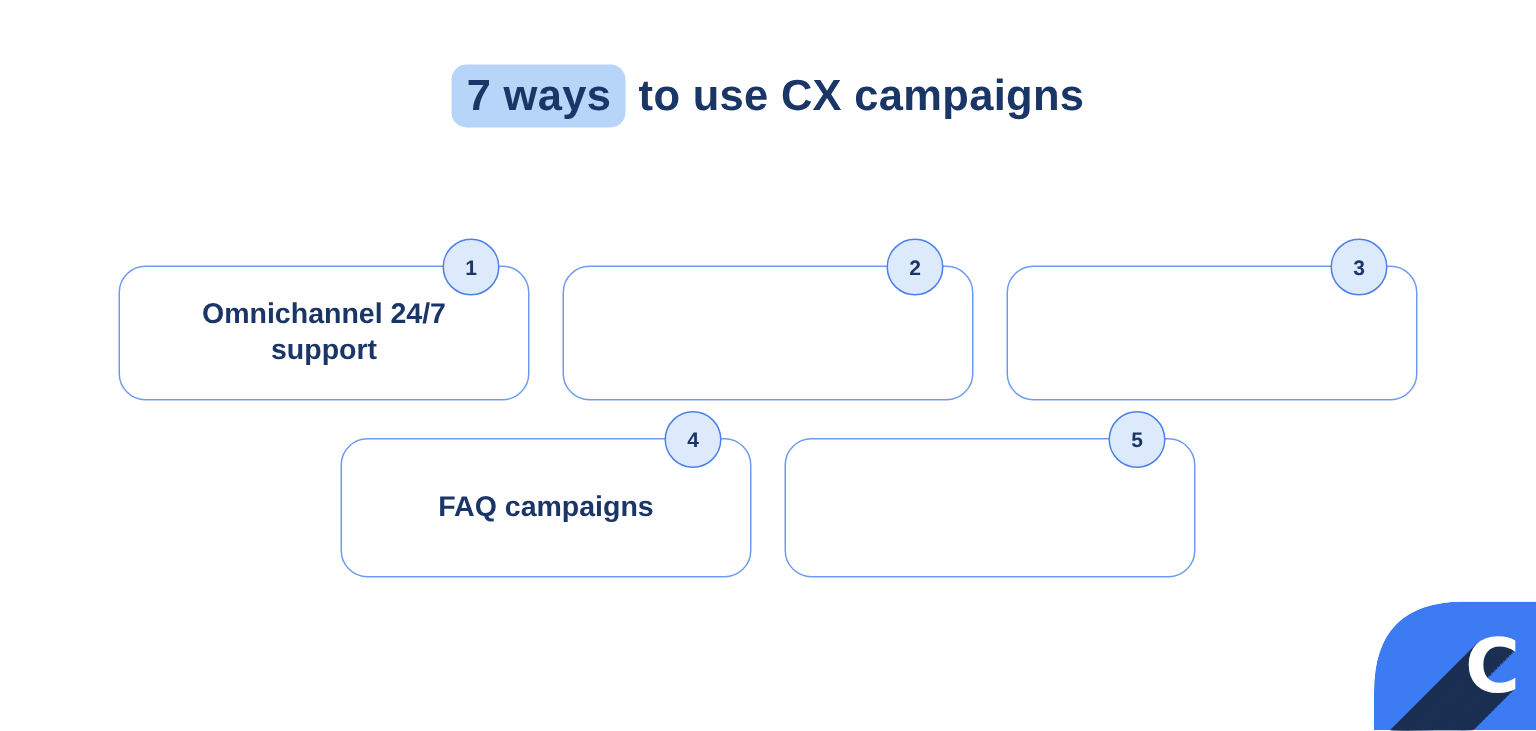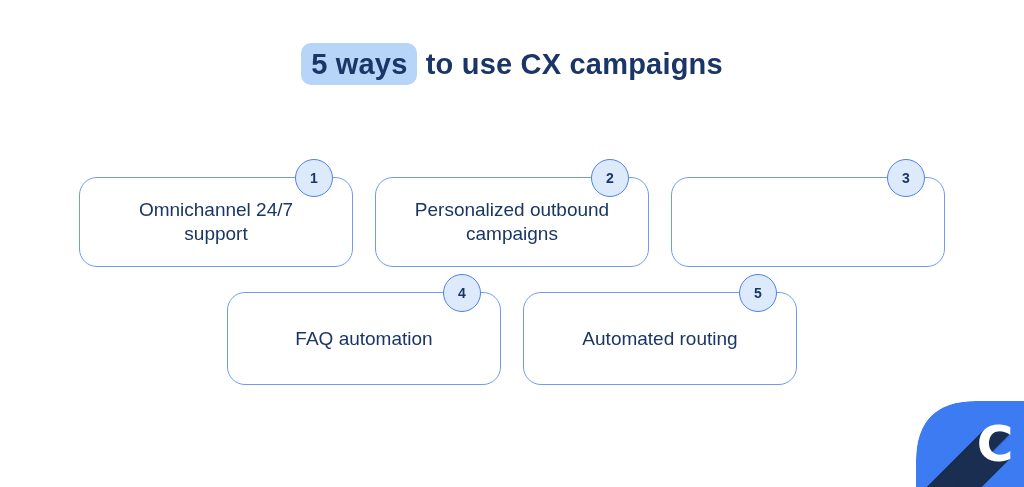--- a/index.html
+++ b/index.html
@@ -47,21 +47,21 @@
     background: #ffffff;
     display: flex;
     align-items: center;
     justify-content: center;
     box-sizing: border-box;
   }
   .row2 .card { height: 93px; }
   .card-label {
     font-size: 19px;
     line-height: 24px;
-    font-weight: 400;
+    font-weight: 700;
     color: #1a3666;
     text-align: center;
     white-space: pre-line;
   }
   .badge {
     position: absolute;
     top: -19px;
     right: 19px;
     width: 38px;
     height: 38px;
@@ -82,46 +82,43 @@
     bottom: 0;
     width: 108px;
     height: 86px;
   }
 </style>
 </head>
 <body>
 
 <div id="canvas">
 
-  <h1 class="title"><span class="hl">5 ways</span><span> to use CX campaigns</span></h1>
+  <h1 class="title"><span class="hl">7 ways</span><span> to use CX campaigns</span></h1>
 
   <div class="row row1">
     <div class="card">
       <span class="badge">1</span>
       <span class="card-label">Omnichannel 24/7
 support</span>
     </div>
     <div class="card">
       <span class="badge">2</span>
-      <span class="card-label">Personalized outbound
-campaigns</span>
     </div>
     <div class="card">
       <span class="badge">3</span>
     </div>
   </div>
 
   <div class="row row2">
     <div class="card">
       <span class="badge">4</span>
-      <span class="card-label">FAQ automation</span>
+      <span class="card-label">FAQ campaigns</span>
     </div>
     <div class="card">
       <span class="badge">5</span>
-      <span class="card-label">Automated routing</span>
     </div>
   </div>
 
   <div class="logo">
     <svg viewBox="0 0 108 86" width="108" height="86">
       <defs>
         <clipPath id="logoClip">
           <path d="M60,0 H108 V86 H0 V60 Q0,0 60,0 Z"></path>
         </clipPath>
       </defs>

